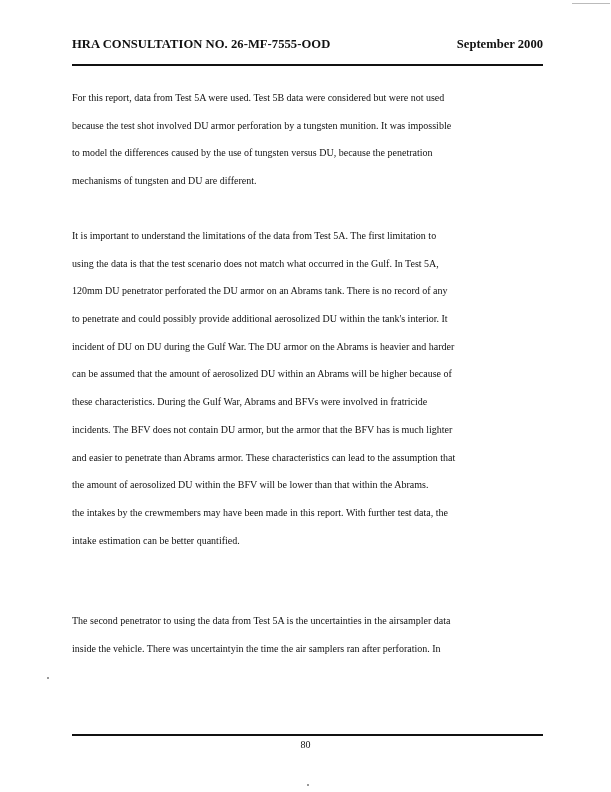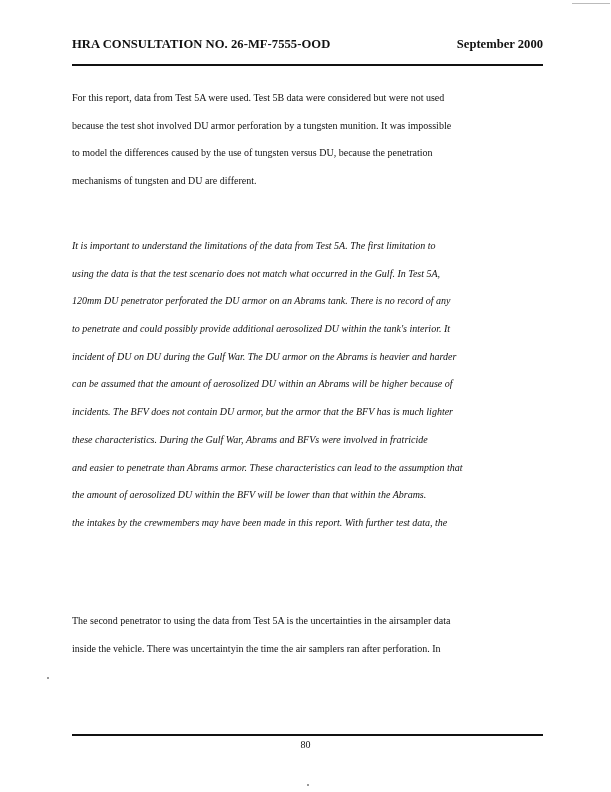--- a/index.html
+++ b/index.html
@@ -81,21 +81,21 @@
       font-size: 10px;
       line-height: 27.7px;
       margin: 0;
     }
     .para .line {
       display: block;
       white-space: nowrap;
       height: 27.7px;
     }
     .p1 { top: 84px; }
-    .p2 { top: 232px; font-style: italic; }
+    .p2 { top: 222px; }
     .p3 { top: 607px; }
     .corner-mark {
       position: absolute;
       top: 3px;
       left: 572px;
       width: 38px;
       height: 1px;
       background: #bbb;
     }
     .speck {
@@ -127,25 +127,26 @@
     <span class="line">mechanisms of tungsten and DU are different.</span>
   </div>
 
   <div class="para p2">
     <span class="line">It is important to understand the limitations of the data from Test 5A.  The first limitation to</span>
     <span class="line">using the data is that the test scenario does not match what occurred in the Gulf.  In Test 5A,</span>
     <span class="line">120mm DU penetrator perforated the DU armor on an Abrams tank.  There is no record of any</span>
     <span class="line">to penetrate and could possibly provide additional aerosolized DU within the tank's interior.  It</span>
     <span class="line">incident of DU on DU during the Gulf War.  The DU armor on the Abrams is heavier and harder</span>
     <span class="line">can be assumed that the amount of aerosolized DU within an Abrams will be higher because of</span>
+    <span class="line">these characteristics.  During the Gulf War, Abrams and BFVs were involved in fratricide</span>
     <span class="line">incidents.  The BFV does not contain DU armor, but the armor that the BFV has is much lighter</span>
-    <span class="line">these characteristics.  During the Gulf War, Abrams and BFVs were involved in fratricide</span>
     <span class="line">and easier to penetrate than Abrams armor.  These characteristics can lead to the assumption that</span>
     <span class="line">the amount of aerosolized DU within the BFV will be lower than that within the Abrams.</span>
     <span class="line">the intakes by the crewmembers may have been made in this report.  With further test data, the</span>
+    <span class="line">intake estimation can be better quantified.</span>
   </div>
 
   <div class="para p3">
     <span class="line">The second penetrator to using the data from Test 5A is the uncertainties in the airsampler data</span>
     <span class="line">inside the vehicle.  There was uncertaintyin the time the air samplers ran after perforation.  In</span>
   </div>
 
   <div class="speck" style="left:47px; top:677px;"></div>
   <div class="speck" style="left:307px; top:784px;"></div>
 

